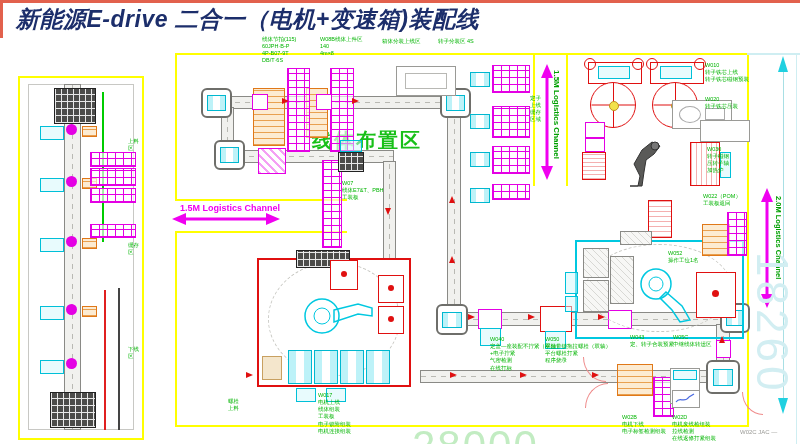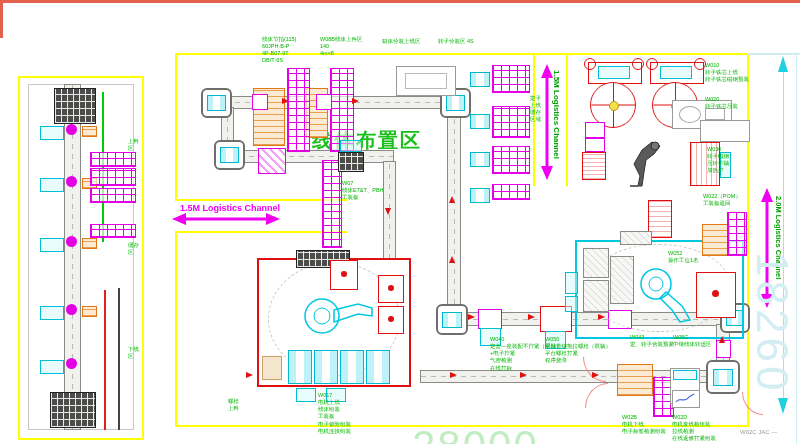--- a/index.html
+++ b/index.html
@@ -47,20 +47,21 @@
   .cyn{position:absolute;border:1px solid #00c0d8;background:rgba(210,248,252,.5);}
 </style>
 </head>
 <body>
 
 <div class="page">
 
   <div class="abs" style="left:0;top:0;width:800px;height:3px;background:#e2614d;"></div>
   <div class="abs" style="left:0;top:0;width:3px;height:38px;background:#e2614d;"></div>
 
+  <div class="title">新能源E-drive 二合一（电机+变速箱)装配线</div>
 
   <div class="abs" style="left:18px;top:76px;width:122px;height:360px;border:2px solid #ffff00;background:#fff;">
     <div class="abs" style="left:8px;top:6px;width:104px;height:344px;border:1px solid #c8c8c4;"></div>
     <div class="cv" style="left:44px;top:6px;width:15px;height:344px;"></div>
     <div class="dkblk" style="left:34px;top:10px;width:40px;height:34px;"></div>
     <div class="dkblk" style="left:30px;top:314px;width:44px;height:34px;"></div>
     <div class="abs" style="left:82px;top:14px;width:2px;height:150px;background:#00cc00;"></div>
     <div class="abs" style="left:84px;top:212px;width:2px;height:140px;background:#e02020;"></div>
     <div class="abs" style="left:98px;top:210px;width:2px;height:142px;background:#444;"></div>
 

